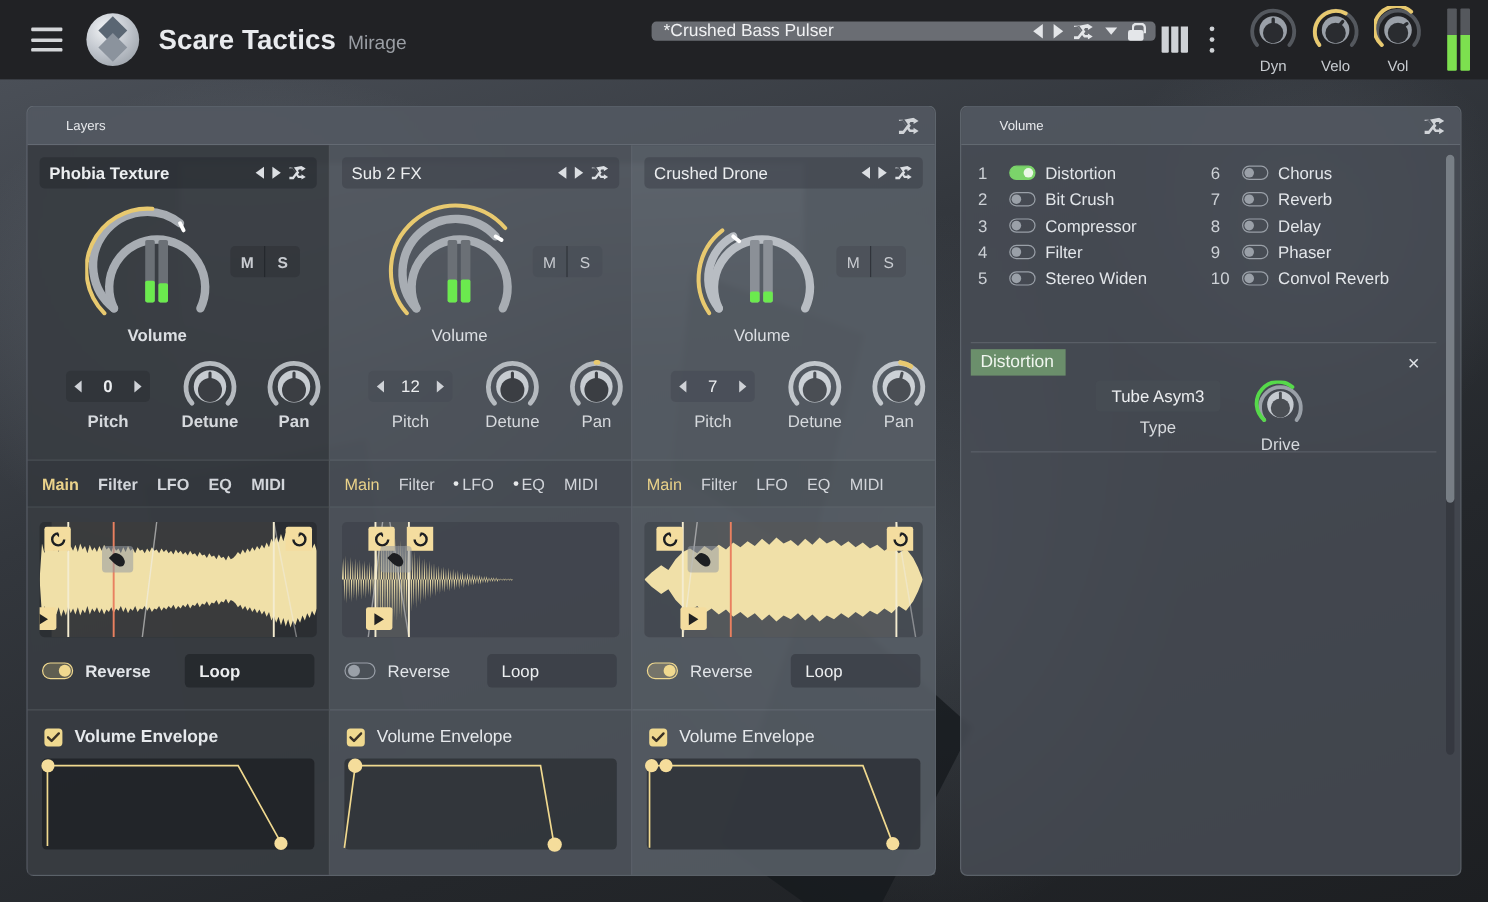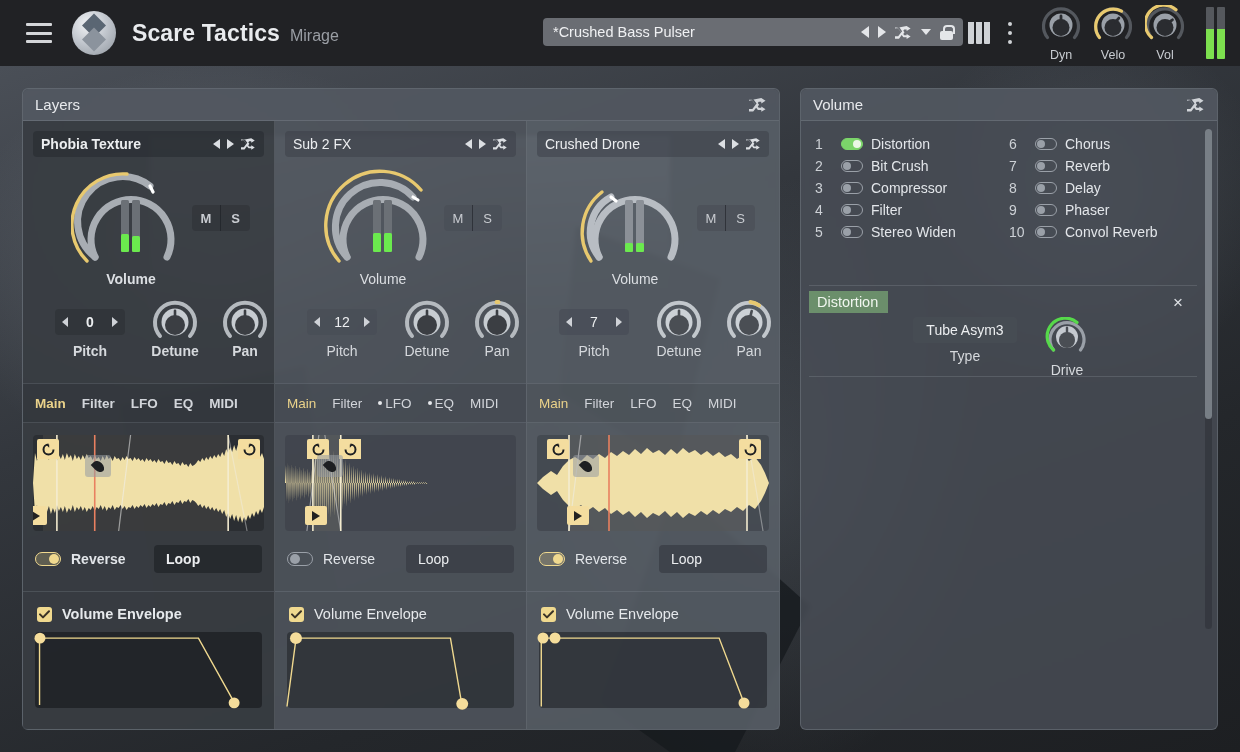--- a/index.html
+++ b/index.html
@@ -65,21 +65,21 @@
   }
   .logo::before { top: 6px; background: #5a6673; }
   .logo::after  { top: 20px; background: #8b939d; }
 
   .brand { margin-left: 16px; display: flex; align-items: baseline; gap: 10px; }
   .brand-name { font-size: 23px; font-weight: bold; color: #e9ebee; letter-spacing: .1px; }
   .brand-sub  { font-size: 16px; color: #9a9ea4; }
 
   .preset-wrap {
     position: absolute; left: 543px; top: 18px;
-    width: 420px; height: 28px;
+    width: 420px; height: 16px;
     background: #6a6d73; border-radius: 4px;
     display: flex; align-items: center; padding: 0 10px;
   }
   .preset-name { flex: 1; font-size: 14.5px; color: #f0f1f3; white-space: nowrap; overflow: hidden; }
   .preset-btns { display: flex; align-items: center; gap: 9px; color: #e4e6e9; }
   .pb { cursor: pointer; display: flex; align-items: center; justify-content: center; }
 
   .tri-l { width: 0; height: 0; border-top: 6px solid transparent; border-bottom: 6px solid transparent; border-right: 8px solid #e4e6e9; }
   .tri-r { width: 0; height: 0; border-top: 6px solid transparent; border-bottom: 6px solid transparent; border-left: 8px solid #e4e6e9; }
   .chev-d { width: 0; height: 0; border-left: 5px solid transparent; border-right: 5px solid transparent; border-top: 6px solid #e4e6e9; }
@@ -127,21 +127,21 @@
     border-radius: 6px;
     backdrop-filter: blur(2px);
   }
   .panel-head {
     height: 32px; display: flex; align-items: center; justify-content: space-between;
     padding: 0 12px;
     border-bottom: 1px solid rgba(150,158,168,.28);
     background: rgba(96,102,111,.40);
     border-radius: 6px 6px 0 0;
   }
-  .panel-title { font-size: 15px; color: #e8eaed; }
+  .panel-title { font-size: 11px; color: #e8eaed; margin-left: 20px; }
 
   .shuffle-ico { width: 18px; height: 14px; position: relative; cursor: pointer; opacity: .9; }
   .shuffle-ico svg { display: block; }
 
   #layers-panel { left: 22px; top: 88px; width: 758px; height: 642px; }
   #effects-panel { left: 800px; top: 88px; width: 418px; height: 642px; }
 
   
   .layers-body { display: flex; height: 608px; }
   .layer-col {

